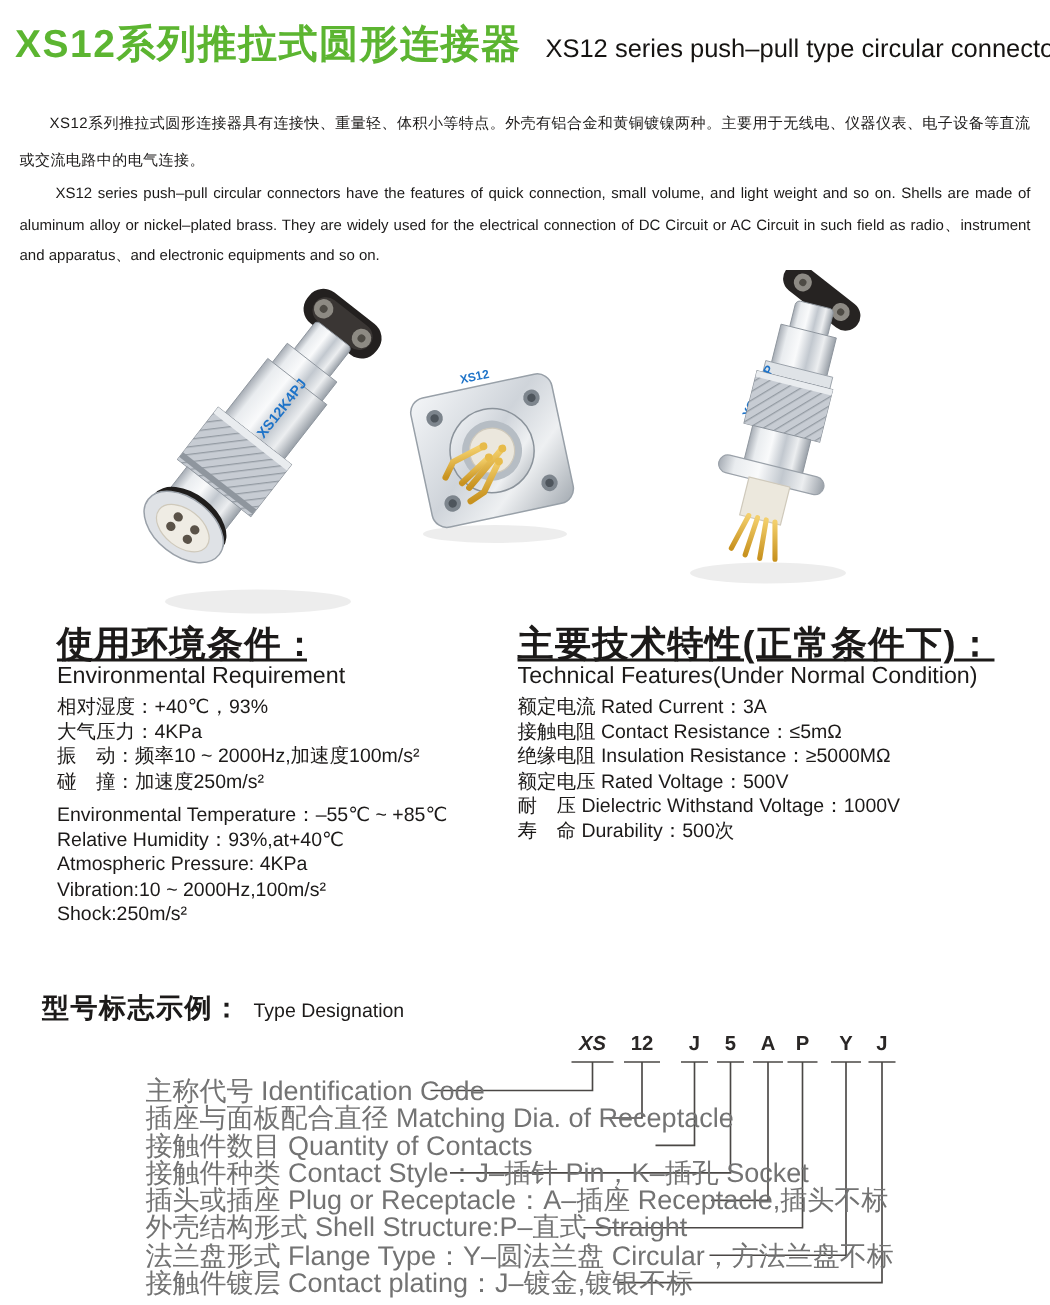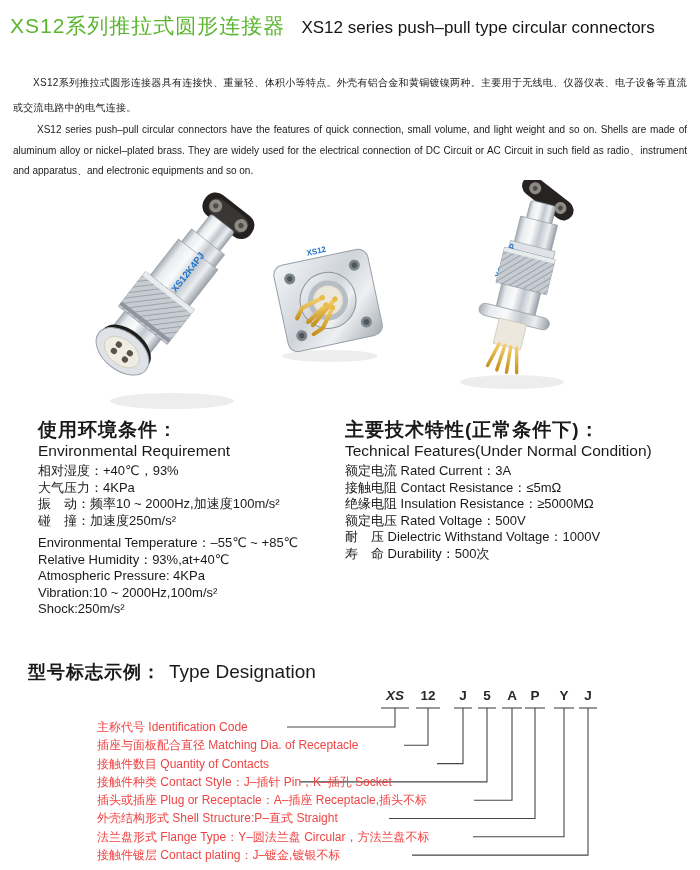--- a/index.html
+++ b/index.html
@@ -1,43 +1,43 @@
 <!DOCTYPE html>
 <html><head>
 <meta charset="utf-8">
 <style>
   html,body{margin:0;padding:0;background:#ffffff;}
   body{font-family:"Liberation Sans","DejaVu Sans",sans-serif;color:#1c1a19;}
   .page{position:relative;width:700px;height:870px;background:#fff;overflow:hidden;}
 
   .header{position:absolute;left:10px;top:12px;width:684px;display:flex;align-items:baseline;gap:16px;}
-  .title-cn{font-size:21px;font-weight:normal;color:#5cb531;letter-spacing:1px;white-space:nowrap;text-align:center;}
+  .title-cn{font-size:26px;font-weight:bold;color:#5cb531;letter-spacing:1px;white-space:nowrap;text-align:center;}
   .title-en{font-size:17px;color:#161412;white-space:nowrap;}
 
   .para{position:absolute;left:13px;width:674px;font-size:10px;text-align:justify;}
   .para-cn{top:60px;line-height:25px;text-indent:2em;letter-spacing:0.3px;}
   .para-en{top:110px;line-height:20.5px;text-indent:2.4em;}
 
   .photo{position:absolute;}
 
   .col{position:absolute;top:418px;}
   .col-left{left:38px;width:300px;}
   .col-right{left:345px;width:350px;}
-  .sec-title-cn{font-size:19px;font-weight:bold;line-height:23px;letter-spacing:1px;}
+  .sec-title-cn{font-size:24px;font-weight:bold;line-height:23px;letter-spacing:1px;text-decoration:underline;}
   .sec-title-en{font-size:15.5px;line-height:19px;margin-bottom:3px;}
   .spec-line{font-size:13px;line-height:16.5px;}
   .spec-gap{height:6px;}
 
   .designation{position:absolute;left:0;top:656px;width:700px;height:212px;}
   .desig-head{position:absolute;left:28px;top:4px;display:flex;align-items:baseline;gap:8px;}
   .desig-cn{font-size:18px;font-weight:bold;letter-spacing:1px;text-align:right;}
-  .desig-en{font-size:19px;}
+  .desig-en{font-size:13px;}
   .code-token{position:absolute;top:32px;transform:translateX(-50%);font-size:13.5px;font-weight:bold;color:#2a2726;}
   .desig-labels{position:absolute;left:97px;top:62px;width:560px;}
-  .desig-label{height:18.3px;line-height:18.3px;font-size:12px;white-space:nowrap;color:#ef4444;}
+  .desig-label{height:18.3px;line-height:18.3px;font-size:18px;white-space:nowrap;color:#737373;}
   .lines-svg{position:absolute;left:0;top:27px;width:700px;height:185px;}
 </style>
 </head>
 <body>
 
 <div class="page">
 
   <div class="header">
     <span class="title-cn">XS12系列推拉式圆形连接器</span>
     <span class="title-en">XS12 series push–pull type circular connectors</span>

